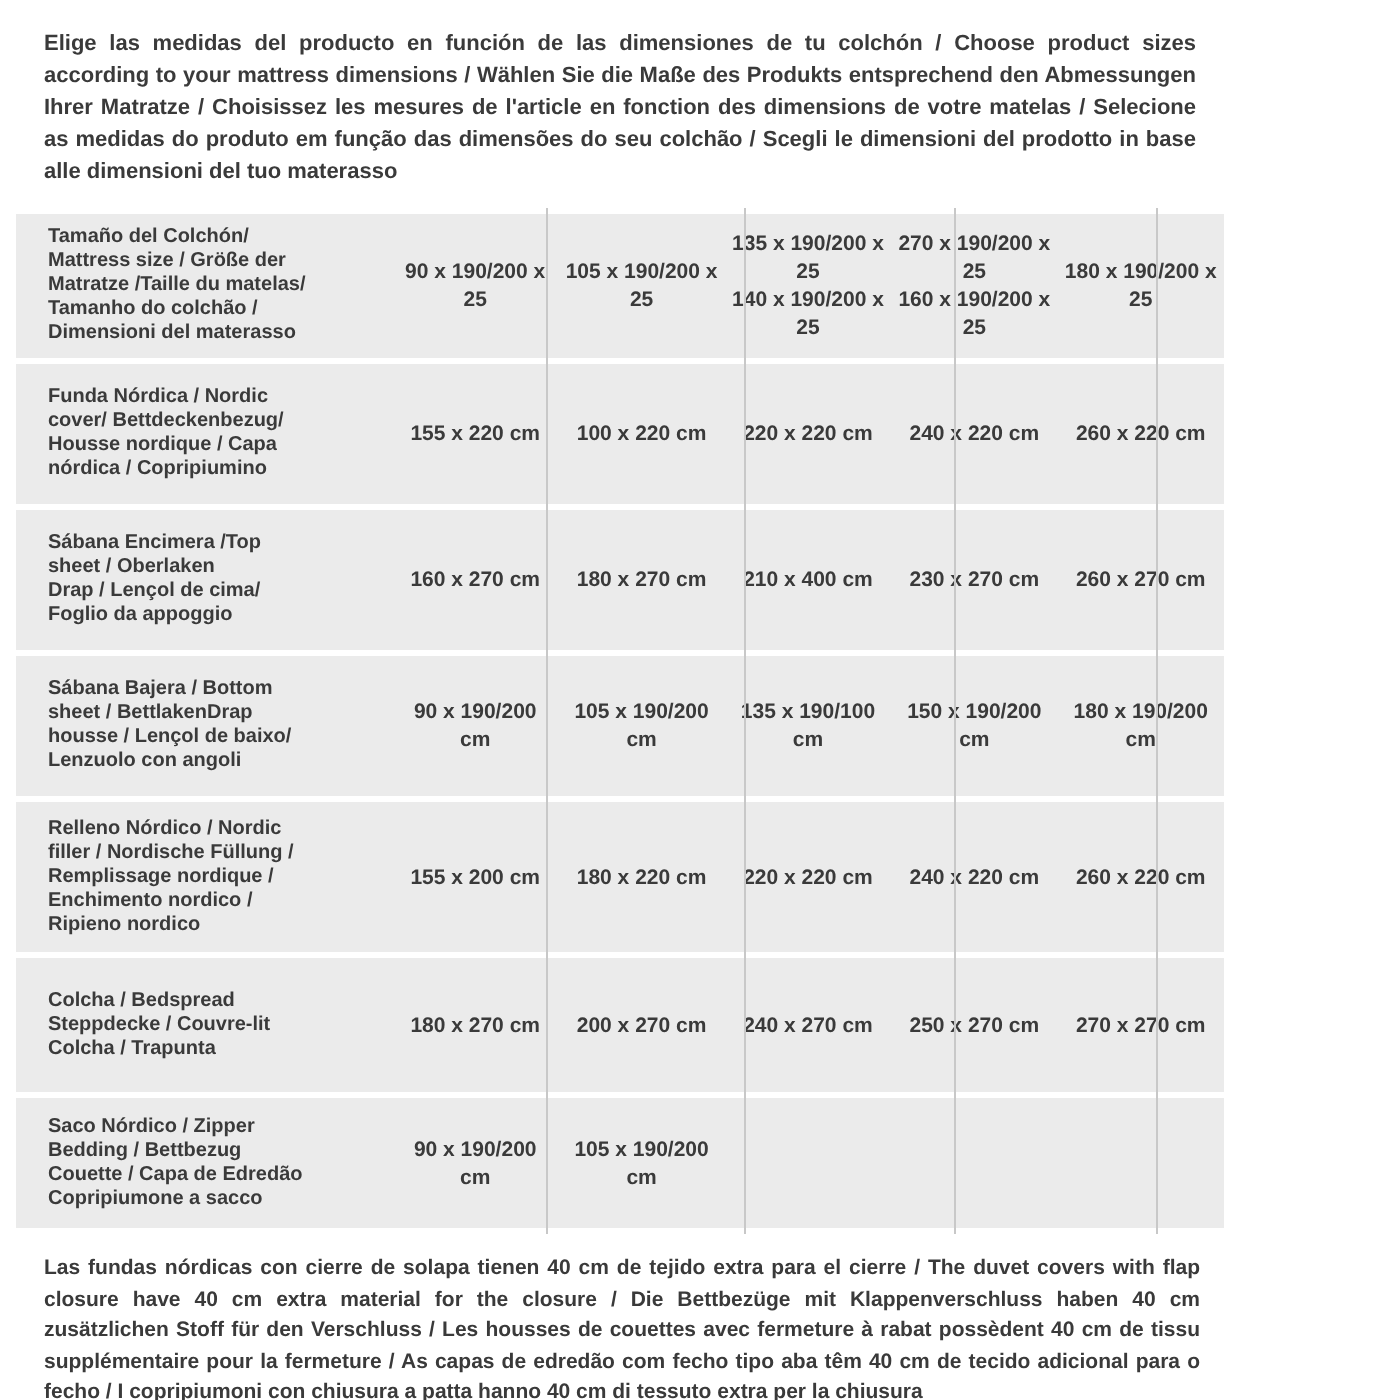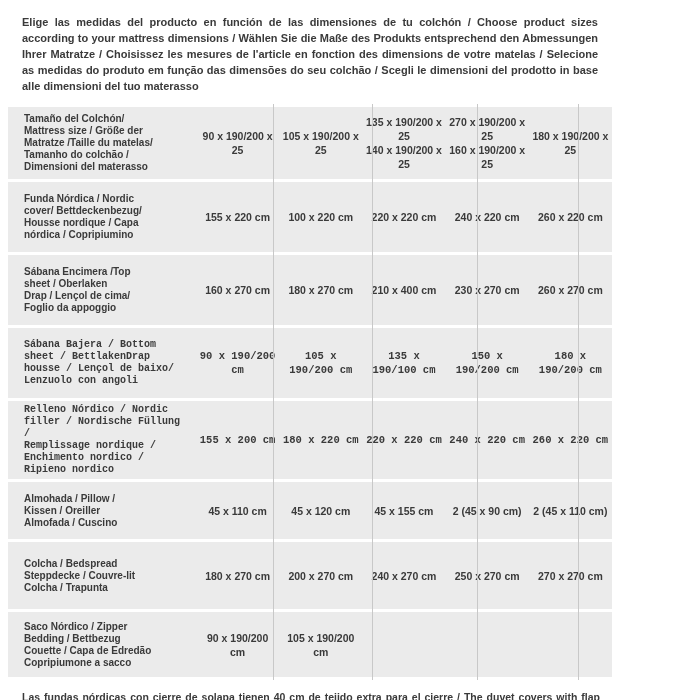--- a/index.html
+++ b/index.html
@@ -53,22 +53,22 @@
   td.val {
     text-align: center;
     padding: 2px 3px;
     font-size: 10.5px;
     line-height: 14px;
     white-space: pre-line;
   }
   tr.r1 td { height: 66px; }
   tr.r2 td { height: 64px; }
   tr.r3 td { height: 64px; }
-  tr.r4 td { height: 64px; font-family: Liberation Mono, monospace; }
-  tr.r5 td { height: 69px; font-family: Liberation Mono, monospace; }
+  tr.r4 td { height: 64px; }
+  tr.r5 td { height: 69px; }
   tr.r6 td { height: 51px; }
   tr.r7 td { height: 61px; }
   tr.r8 td { height: 59px; }
   .vline {
     position: absolute;
     top: 0;
     bottom: 0;
     width: 1px;
     background: #c8c8c8;
     z-index: 2;
@@ -153,30 +153,20 @@
 filler / Nordische Füllung /
 Remplissage nordique /
 Enchimento nordico /
 Ripieno nordico</td>
           <td class="val">155 x 200 cm</td>
           <td class="val">180 x 220 cm</td>
           <td class="val">220 x 220 cm</td>
           <td class="val">240 x 220 cm</td>
           <td class="val">260 x 220 cm</td>
         </tr>
-        <tr class="r6">
-          <td class="lbl">Almohada  / Pillow /
-Kissen / Oreiller
-Almofada / Cuscino</td>
-          <td class="val">45 x 110 cm</td>
-          <td class="val">45 x 120 cm</td>
-          <td class="val">45 x 155 cm</td>
-          <td class="val">2 (45 x 90 cm)</td>
-          <td class="val">2 (45 x 110 cm)</td>
-        </tr>
         <tr class="r7">
           <td class="lbl">Colcha / Bedspread
 Steppdecke / Couvre-lit
 Colcha / Trapunta</td>
           <td class="val">180 x 270 cm</td>
           <td class="val">200 x 270 cm</td>
           <td class="val">240 x 270 cm</td>
           <td class="val">250 x 270 cm</td>
           <td class="val">270 x 270 cm</td>
         </tr>

